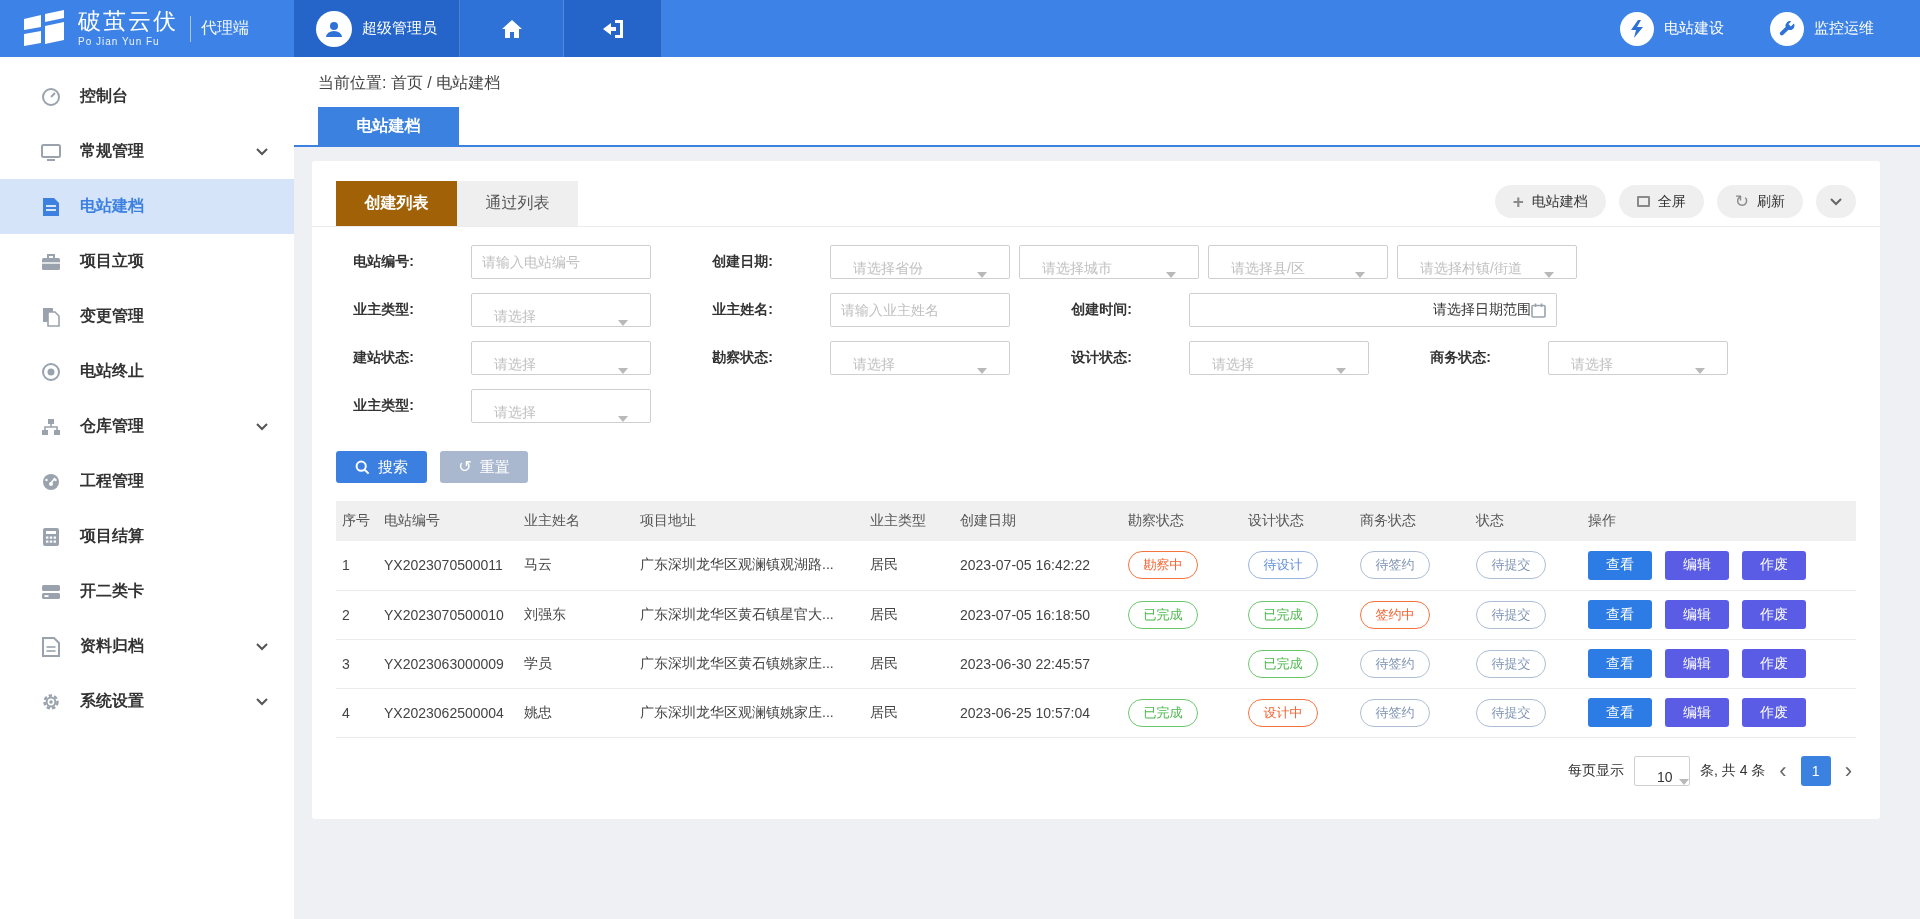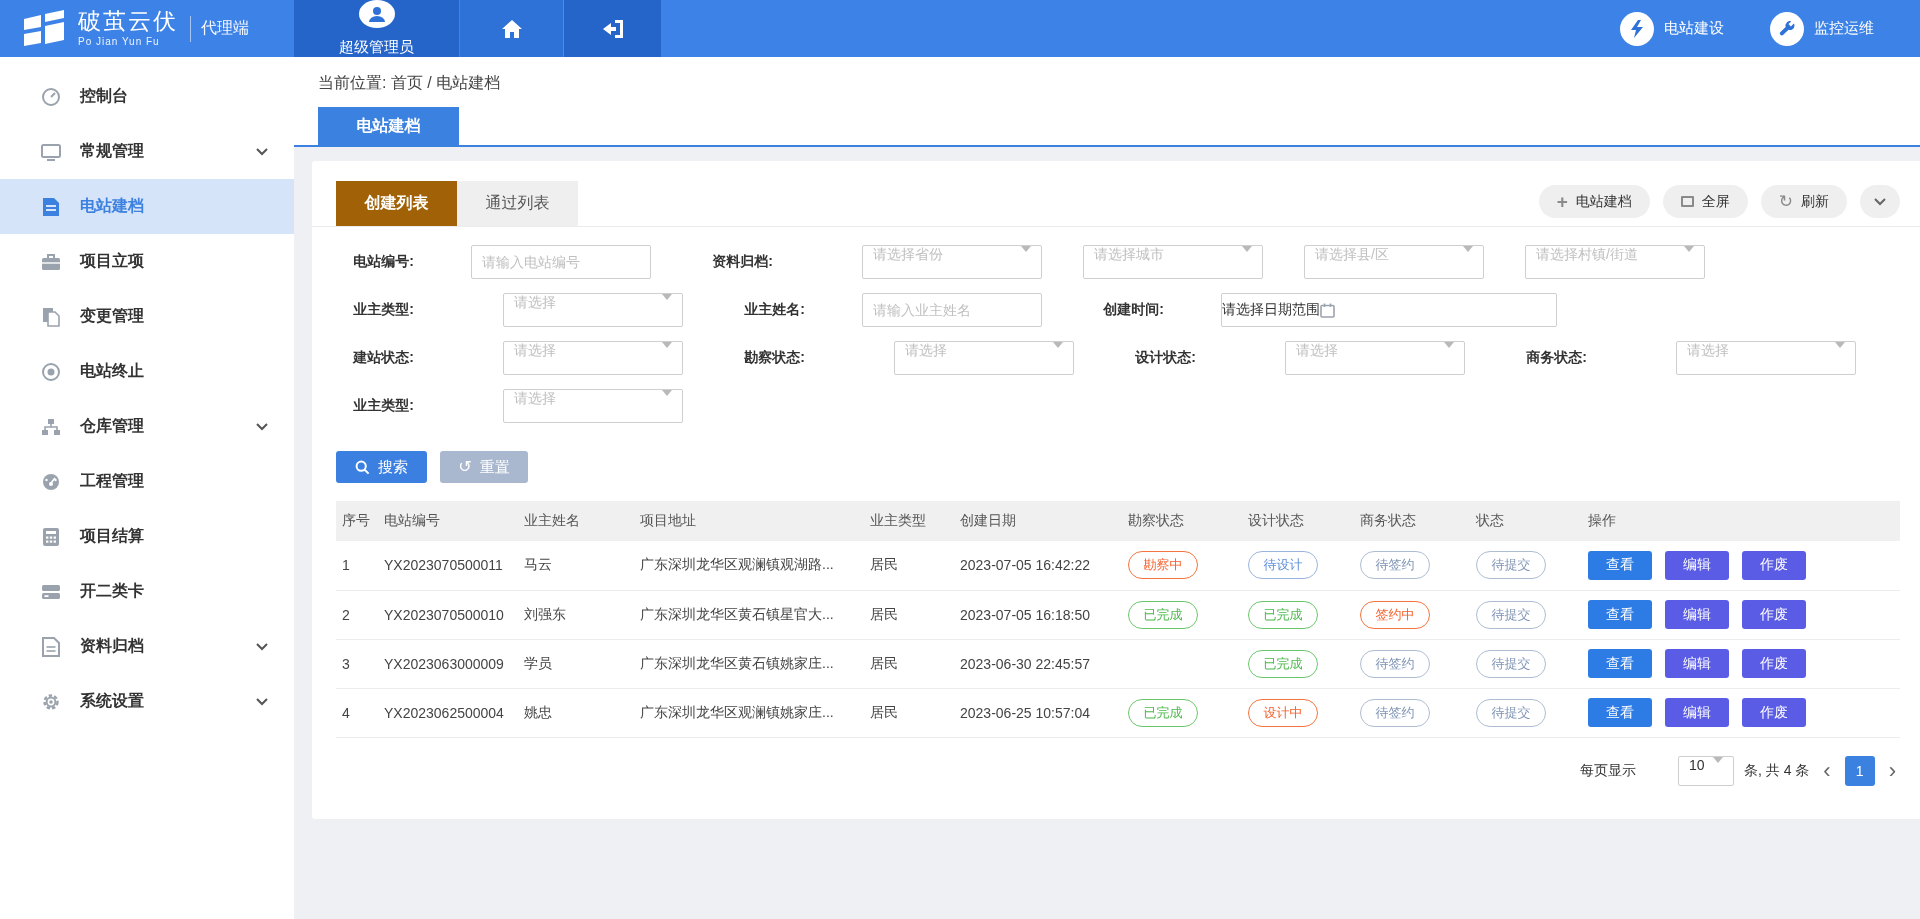--- a/index.html
+++ b/index.html
@@ -9,21 +9,21 @@
   
   .topbar { height:57px; display:flex; align-items:stretch; background:#3d82e6; color:#fff; }
   .brand { width:294px; background:#3d82e6; display:flex; align-items:center; padding-left:22px; }
   .logo-mark { width:44px; height:40px; margin-right:12px; flex:none; }
   .brand-text { display:flex; align-items:center; }
   .brand-cn { font-size:23px; font-weight:normal; letter-spacing:2px; line-height:1; }
   .brand-en { font-size:10px; letter-spacing:1px; opacity:.9; margin-top:3px; }
   .brand-sep { width:1px; height:26px; background:rgba(255,255,255,.55); margin:0 10px 0 12px; }
   .brand-side { font-size:16px; opacity:.95; }
   .seg { display:flex; align-items:center; justify-content:center; border-right:1px solid rgba(255,255,255,.18); }
-  .seg-user { width:166px; background:#2565ca; gap:10px;flex-direction:column; }
+  .seg-user { width:166px; background:#2565ca; gap:10px; }
   .seg-home { width:104px; background:#2e71d7; }
   .seg-exit { width:98px; background:#2565ca; }
   .avatar { width:36px; height:36px; border-radius:50%; background:#fff; display:flex; align-items:center; justify-content:center; }
   .user-name { font-size:15px; }
   .top-spacer { flex:1; }
   .top-right { display:flex; align-items:center; gap:46px; padding-right:46px; }
   .top-link { display:flex; align-items:center; gap:10px; cursor:pointer; }
   .round-ico { width:34px; height:34px; border-radius:50%; background:#fff; display:flex; align-items:center; justify-content:center; }
   .top-link span.lbl { font-size:15px; }
 
@@ -61,27 +61,27 @@
   .refresh-g { font-size:17px; color:#8a8a8a; line-height:1; }
 
   
   .filters { padding:18px 24px 0 24px; }
   .f-row { display:flex; align-items:center; margin-bottom:14px; }
   .f-group { display:flex; align-items:center; margin-right:44px;gap:48px; }
   .f-label { width:78px; text-align:right; margin-right:9px; font-weight:bold; color:#333; white-space:nowrap; }
   .ctl { height:34px; border:1px solid #cfcfcf; border-radius:2px; background:#fff; }
   input.ctl { width:180px; padding:0 10px; font-size:14px; color:#333; outline:none; font-family:inherit;}
   input.ctl::placeholder { color:#c0c0c0; }
-  .sel { width:180px; display:flex; align-items:flex-start; justify-content:space-between;
-    padding:0 10px; cursor:pointer;margin-left:32px; }
+  .sel { width:180px; display:flex; align-items:flex-end; justify-content:space-between;
+    padding:0 22px; cursor:pointer; }
   .sel .ph { color:#c0c0c0; font-size:14px; white-space:nowrap; overflow:hidden; }
   .caret { width:0; height:0; border-left:5px solid transparent; border-right:5px solid transparent;
     border-top:6px solid #b9b9b9; flex:none; margin-left:6px; }
   .sel-grp { display:flex; gap:9px; }
-  .date-ctl { width:336px; display:flex; align-items:center; justify-content:flex-start; padding:0 0; cursor:pointer; }
+  .date-ctl { width:368px; display:flex; align-items:center; justify-content:flex-end; padding:0 10px; cursor:pointer; }
   .btn-row { padding:14px 0 4px 0; display:flex; gap:13px; margin-left:0; }
   .btn { height:32px; border:none; border-radius:3px; color:#fff; font-size:15px; display:flex;
     align-items:center; justify-content:center; gap:8px; cursor:pointer; font-family:inherit; }
   .btn-search { width:91px; background:#3b7fe0; }
   .btn-reset { width:88px; background:#a9b8cf; }
   .w-ico { font-size:16px; line-height:1; }
 
   
   .table-wrap { padding:14px 24px 0 24px; }
   table { width:100%; border-collapse:collapse; table-layout:fixed; }
@@ -383,21 +383,21 @@
         </div>
       </div>
 
       <div class="filters">
         <div class="f-row">
           <div class="f-group">
             <span class="f-label">电站编号:</span>
             <input class="ctl" placeholder="请输入电站编号" style="">
           </div>
           <div class="f-group">
-            <span class="f-label">资料归档:</span>
+            <span class="f-label">创建日期:</span>
             <div class="sel-grp">
               <div class="ctl sel">
                 <span class="ph">请选择省份</span>
                 <span class="caret"></span>
               </div>
               <div class="ctl sel">
                 <span class="ph">请选择城市</span>
                 <span class="caret"></span>
               </div>
               <div class="ctl sel">

